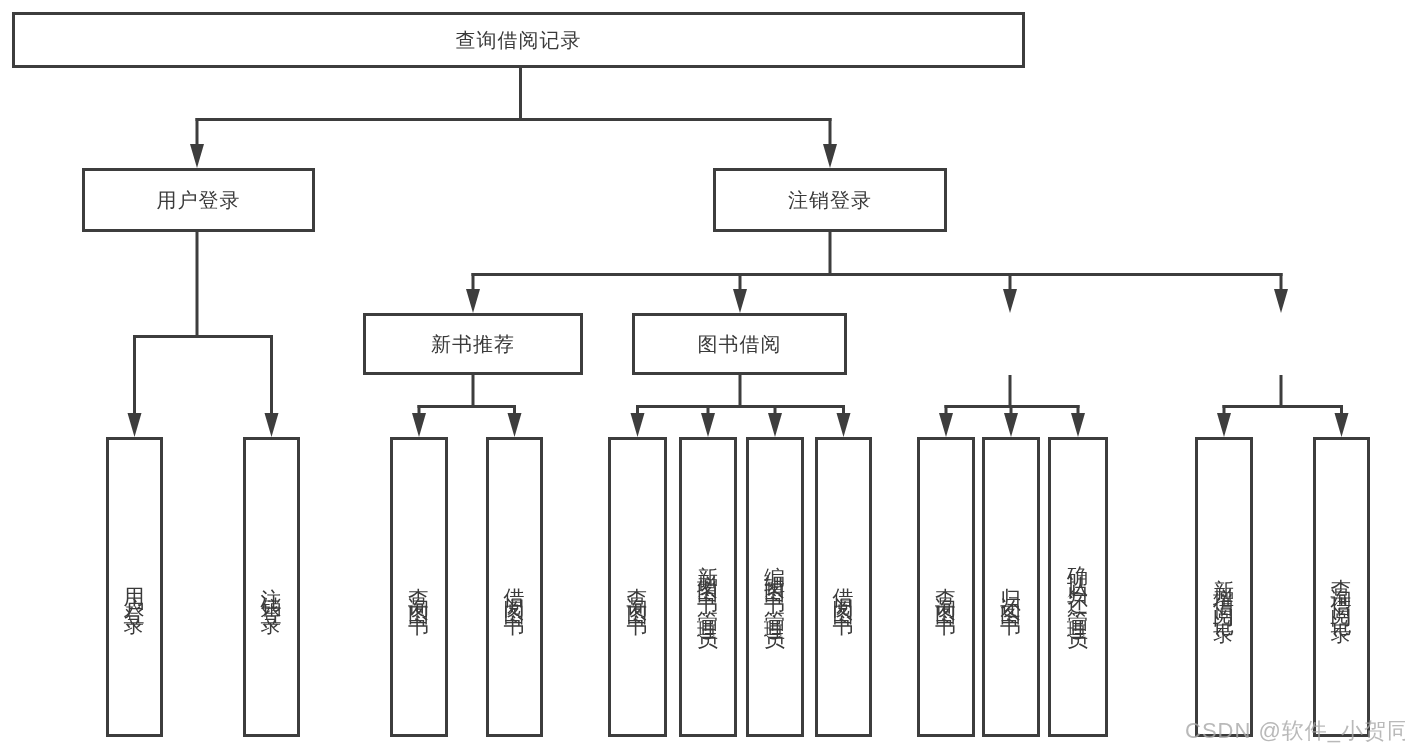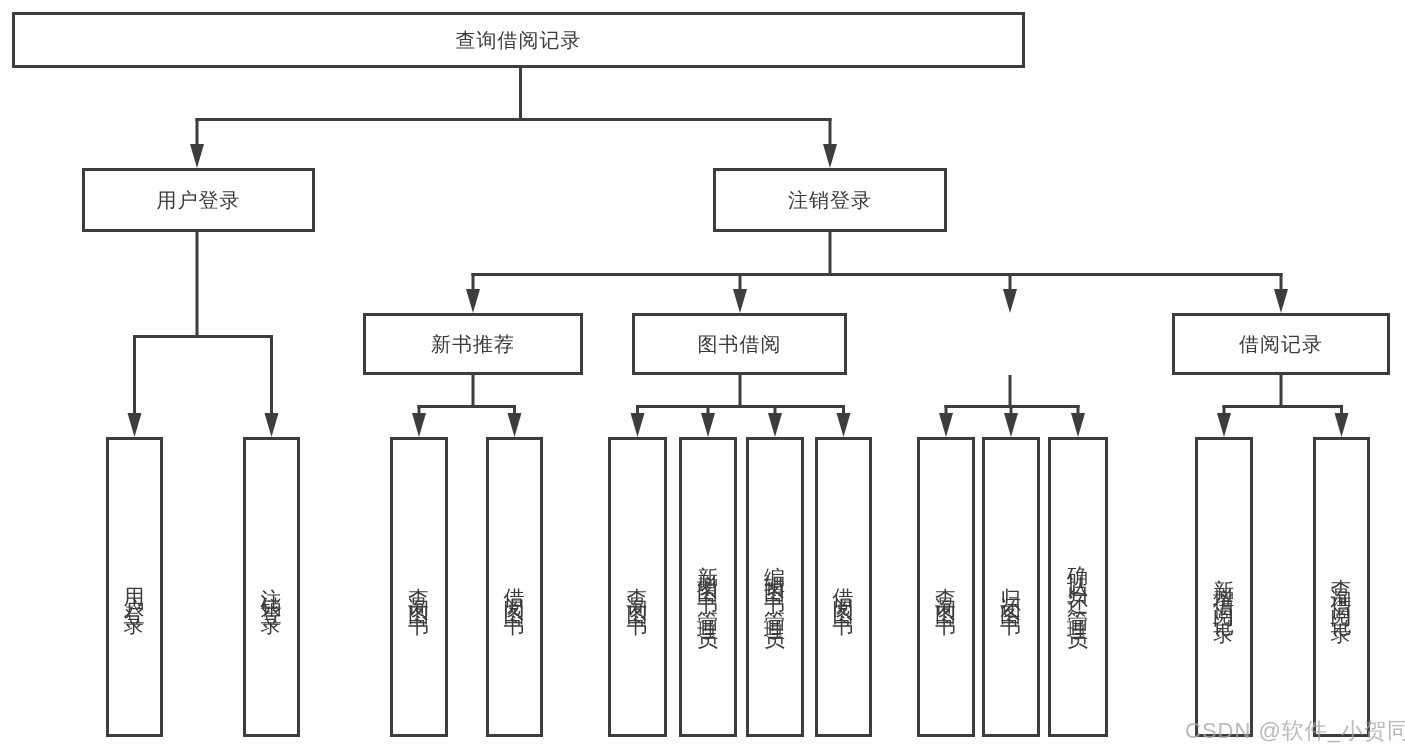--- a/index.html
+++ b/index.html
@@ -117,21 +117,20 @@
     </g>
   </svg>
 
   <div class="box" style="left:12px;top:12px;width:1013px;height:56px;">查询借阅记录</div>
 
   <div class="box" style="left:82px;top:168px;width:233px;height:64px;">用户登录</div>
   <div class="box" style="left:713px;top:168px;width:234px;height:64px;">注销登录</div>
 
   <div class="box" style="left:632px;top:313px;width:215px;height:62px;">图书借阅</div>
   <div class="box" style="left:363px;top:313px;width:220px;height:62px;">新书推荐</div>
-  <div class="box" style="left:1172px;top:313px;width:218px;height:62px;">借阅记录</div>
 
   <div class="box vbox" style="left:106px;top:437px;width:57px;height:300px;">用户登录</div>
   <div class="box vbox" style="left:243px;top:437px;width:57px;height:300px;">注销登录</div>
 
   <div class="box vbox" style="left:390px;top:437px;width:58px;height:300px;">查询图书</div>
   <div class="box vbox" style="left:486px;top:437px;width:57px;height:300px;">借阅图书</div>
 
   <div class="box vbox" style="left:608px;top:437px;width:59px;height:300px;">查询图书</div>
   <div class="box vbox" style="left:679px;top:437px;width:58px;height:300px;">新增图书（管理员）</div>
   <div class="box vbox" style="left:746px;top:437px;width:58px;height:300px;">编辑图书（管理员）</div>

